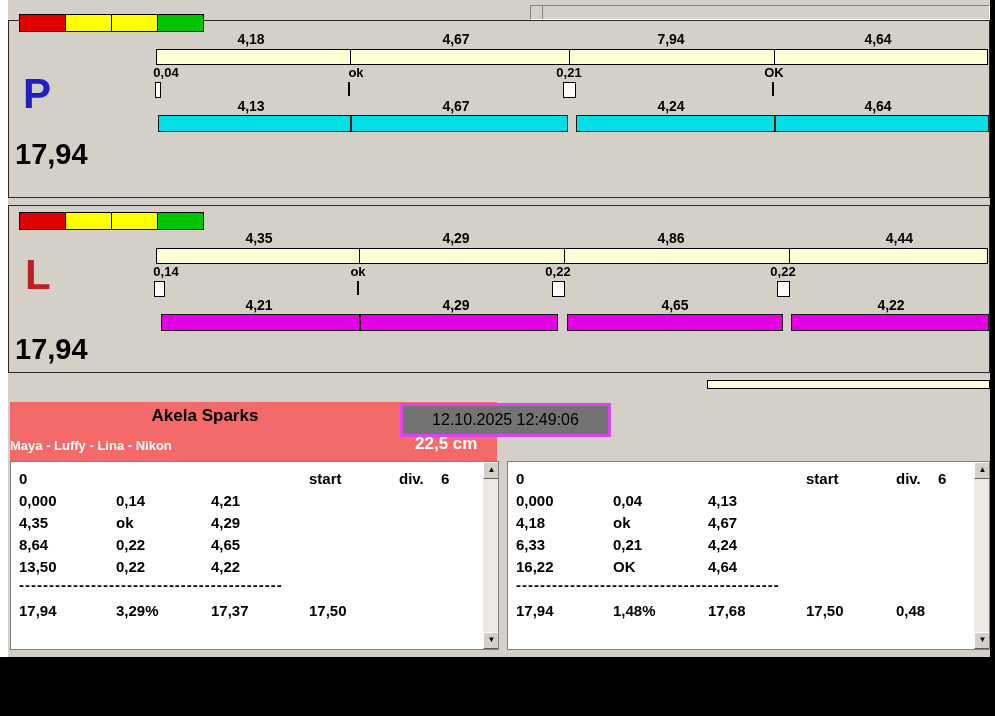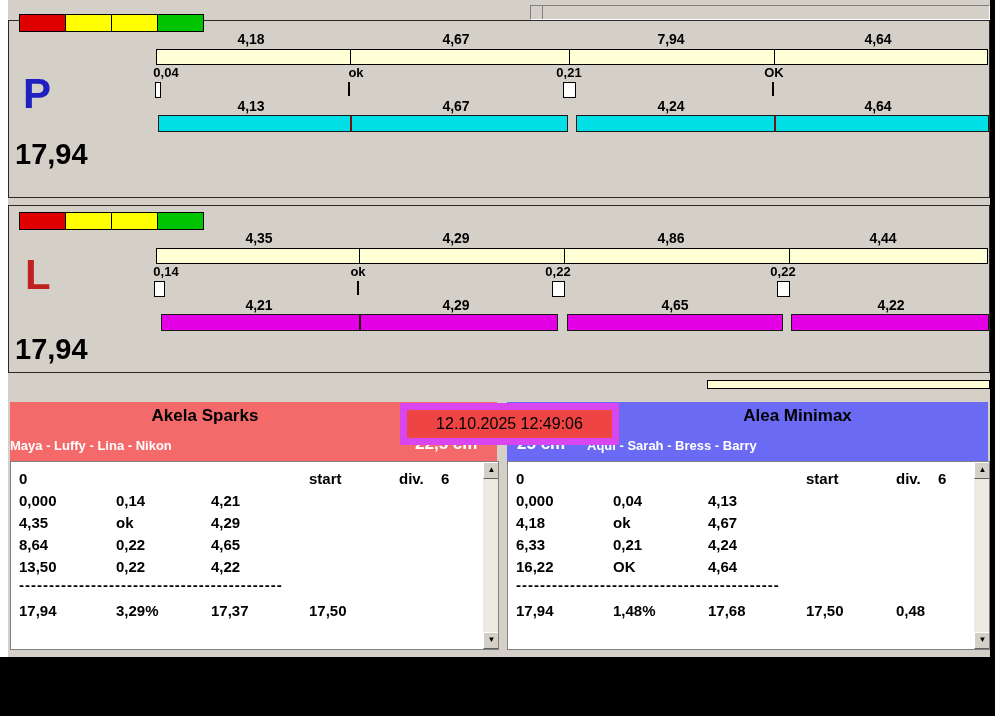--- a/index.html
+++ b/index.html
@@ -41,22 +41,22 @@
 
   .yellow-strip{position:absolute;left:707px;top:380px;width:281px;height:7px;background:#ffffd6;border:1px solid #000;}
 
   
   .team-header{position:absolute;top:402px;height:59px;}
   #team-header-left{left:10px;width:487px;background:#f46a6a;}
   #team-header-right{left:507px;width:481px;background:#6a6af4;}
   .team-title{position:absolute;top:4px;font-size:17px;font-weight:bold;text-align:center;color:#000;}
   .team-members{position:absolute;top:36px;font-size:13px;font-weight:bold;text-align:left;color:#fff;}
   .team-cm{position:absolute;top:32px;font-size:17px;font-weight:bold;color:#fff;}
-  .datetime-box{position:absolute;left:400px;top:403px;width:205px;height:28px;background:#ef4444;
-       border:7px solid #d946ef;text-align:center;line-height:28px;font-size:16px;z-index:5;}
+  .datetime-box{position:absolute;left:400px;top:403px;width:205px;height:28px;background:#737373;
+       border:3px solid #d946ef;text-align:center;line-height:28px;font-size:16px;z-index:5;}
 
   .res-table{position:absolute;top:461px;height:187px;background:#fff;border:1px solid #808080;overflow:hidden;}
   #res-table-left{left:10px;width:487px;}
   #res-table-right{left:507px;width:481px;}
   .cell{position:absolute;font-size:15px;font-weight:bold;white-space:nowrap;}
   .dashes{position:absolute;font-size:15px;font-weight:bold;letter-spacing:1px;white-space:nowrap;}
 
   .scrollbar{position:absolute;top:0;right:0;width:15px;height:100%;background:#ece9e2;}
   .sb-btn{position:absolute;left:0;width:15px;height:15px;background:#d4d0c8;
        border:1px solid;border-color:#fff #606060 #606060 #fff;font-size:8px;line-height:13px;
@@ -125,21 +125,21 @@
     <div class="legend" style="left:10px;top:6px;">
       <div class="swatch" style="background:#e00000;"></div>
       <div class="swatch" style="background:#ffff00;"></div>
       <div class="swatch" style="background:#ffff00;"></div>
       <div class="swatch" style="background:#00c400;"></div>
     </div>
 
     <div class="num" style="left:220px;top:24px;">4,35</div>
     <div class="num" style="left:417px;top:24px;">4,29</div>
     <div class="num" style="left:632px;top:24px;">4,86</div>
-    <div class="num" style="left:844px;top:24px;">4,44</div>
+    <div class="num" style="left:844px;top:24px;text-align:right;">4,44</div>
 
     <div class="bar-light" style="top:42px;">
       <div class="vtick" style="left:202px;"></div>
       <div class="vtick" style="left:407px;"></div>
       <div class="vtick" style="left:632px;"></div>
     </div>
 
     <div class="mid-label" style="left:135px;top:58px;">0,14</div>
     <div class="mid-label" style="left:327px;top:58px;">ok</div>
     <div class="mid-label" style="left:527px;top:58px;">0,22</div>
@@ -168,25 +168,20 @@
   <div class="yellow-strip"></div>
 
   <div class="team-header" id="team-header-left">
     <div class="team-title" style="left:0;width:390px;">Akela Sparks</div>
     <div class="team-members" style="left:0;width:410px;">Maya - Luffy - Lina - Nikon</div>
     <div class="team-cm" style="left:405px;width:80px;">22,5 cm</div>
   </div>
 
   <div class="datetime-box">12.10.2025 12:49:06</div>
 
-  <div class="team-header" id="team-header-right">
-    <div class="team-title" style="left:100px;width:381px;">Alea Minimax</div>
-    <div class="team-members" style="left:80px;width:401px;">Aqui - Sarah - Bress - Barry</div>
-    <div class="team-cm" style="left:10px;width:80px;">25 cm</div>
-  </div>
 
   <div class="res-table" id="res-table-left">
     <div class="cell" style="left:8px;top:8px;">0</div>
     <div class="cell" style="left:298px;top:8px;">start</div>
     <div class="cell" style="left:388px;top:8px;">div.</div>
     <div class="cell" style="left:430px;top:8px;">6</div>
 
     <div class="cell" style="left:8px;top:30px;">0,000</div>
     <div class="cell" style="left:105px;top:30px;">0,14</div>
     <div class="cell" style="left:200px;top:30px;">4,21</div>

